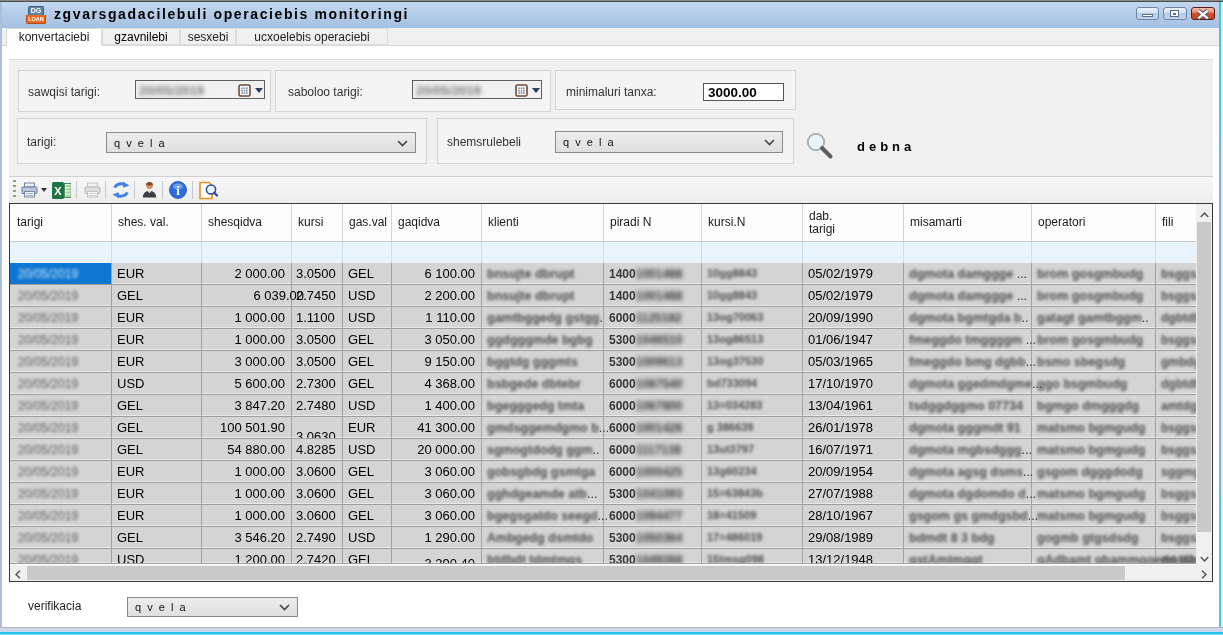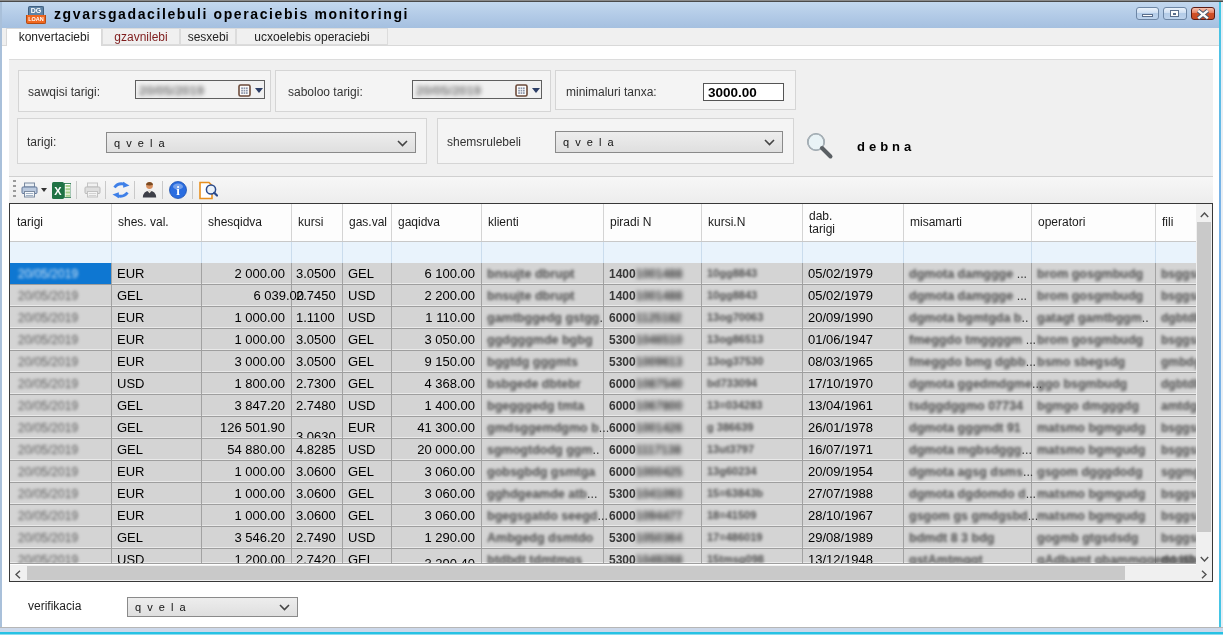--- a/index.html
+++ b/index.html
@@ -35,21 +35,21 @@
       <path d="M2 1 L7 4.2 12 1 13.5 2.5 8.8 5.5 13.5 8.5 12 10 7 6.8 2 10 0.5 8.5 5.2 5.5 0.5 2.5z" fill="none"></path>
       <line x1="2.2" y1="1.6" x2="11.8" y2="9.4" stroke="#44556e" stroke-width="4.2"></line>
       <line x1="11.8" y1="1.6" x2="2.2" y2="9.4" stroke="#44556e" stroke-width="4.2"></line>
       <line x1="2.2" y1="1.6" x2="11.8" y2="9.4" stroke="#fbfbfb" stroke-width="2.4"></line>
       <line x1="11.8" y1="1.6" x2="2.2" y2="9.4" stroke="#fbfbfb" stroke-width="2.4"></line>
     </svg>
   </div>
 <div class="abs" style="left:2px;top:28px;width:1217px;height:18px;background:#f0f0f0"></div>
 <div class="abs" style="left:2px;top:45px;width:1217px;height:1px;background:#d9d9d9"></div>
 <div class="abs" style="left:6px;top:28px;width:96px;height:18px;background:#fff;border:1px solid #d9d9d9;border-bottom:none;font-size:12px;color:#222;text-align:center;line-height:17px;white-space:nowrap">konvertaciebi</div>
-<div class="abs" style="left:102px;top:28px;width:78px;height:17px;background:#f0f0f0;border:1px solid #dcdcdc;font-size:12px;color:#7f1d1d;text-align:center;line-height:16px;white-space:nowrap">gzavnilebi</div>
+<div class="abs" style="left:102px;top:28px;width:78px;height:17px;background:#f0f0f0;border:1px solid #dcdcdc;font-size:12px;color:#000000;text-align:center;line-height:16px;white-space:nowrap">gzavnilebi</div>
 <div class="abs" style="left:180px;top:28px;width:56px;height:17px;background:#f0f0f0;border:1px solid #dcdcdc;font-size:12px;color:#222;text-align:center;line-height:16px;white-space:nowrap">sesxebi</div>
 <div class="abs" style="left:236px;top:28px;width:152px;height:17px;background:#f0f0f0;border:1px solid #dcdcdc;font-size:12px;color:#222;text-align:center;line-height:16px;white-space:nowrap">ucxoelebis operaciebi</div>
 <div class="abs" style="left:2px;top:46px;width:1217px;height:581px;background:#fff"></div>
 <div class="abs" style="left:9px;top:59px;width:1204px;height:118px;background:#f0f0f0;border-top:1px solid #dcdcdc;border-bottom:1px solid #d0d0d0"></div>
 <div class="abs" style="left:18px;top:70px;width:253px;height:42px;background:#f4f4f4;border:1px solid #d5d5d5"></div>
 <div class="abs" style="left:275px;top:70px;width:276px;height:42px;background:#f4f4f4;border:1px solid #d5d5d5"></div>
 <div class="abs" style="left:555px;top:70px;width:241px;height:40px;background:#f4f4f4;border:1px solid #d5d5d5"></div>
 <div class="abs" style="left:17px;top:118px;width:410px;height:46px;background:#f4f4f4;border:1px solid #d5d5d5"></div>
 <div class="abs" style="left:437px;top:118px;width:357px;height:46px;background:#f4f4f4;border:1px solid #d5d5d5"></div>
 <div class="abs" style="left:28px;top:85px;font-size:12px;color:#333">sawqisi tarigi:</div>
@@ -328,41 +328,41 @@
     <div class="abs" style="left:1145px;top:0;width:1px;height:22px;background:#a2a2a2"></div>
     <span class="abs" style="left:8px;top:4px;font-size:12px;color:#5e5e5e;filter:blur(1.5px)">20/05/2019</span>
     <span class="abs cellt" style="left:107px;top:3px">EUR</span>
     <span class="abs cellt" style="right:911px;top:3px">3 000.00</span>
     <span class="abs cellt" style="left:286px;top:3px">3.0500</span>
     <span class="abs cellt" style="left:338px;top:3px">GEL</span>
     <span class="abs cellt" style="right:721px;top:3px">9 150.00</span>
     <span class="abs" style="left:477px;top:4px;font-size:12.5px;white-space:nowrap"><span class="blur16">bggtdg gggmts</span><span style="color:#3a3a3a"></span></span>
     <span class="abs" style="left:599px;top:4px;font-size:12px;font-weight:bold;color:#383838;white-space:nowrap"><span style="filter:blur(0.6px)">5300</span><span style="filter:blur(1.9px)">1009613</span></span>
     <span class="abs cellt blur16" style="left:697px;top:4px;font-size:11px">13og37530</span>
-    <span class="abs cellt" style="left:798px;top:3px">08/03/1965</span>
+    <span class="abs cellt" style="left:798px;top:3px">05/03/1965</span>
     <span class="abs" style="left:899px;top:4px;font-size:12.5px;white-space:nowrap"><span class="blur16">fmeggdo bmg dgbb</span><span style="color:#3a3a3a">...</span></span>
     <span class="abs" style="left:1027px;top:4px;font-size:12.5px;white-space:nowrap"><span class="blur16">bsmo sbegsdg</span><span style="color:#3a3a3a"></span></span>
     <span class="abs cellt blur16" style="left:1151px;top:4px;font-size:12px">gmbdgto</span>
 </div>
 <div class="abs" style="left:10px;top:373px;width:1186px;height:22px;background:#d4d4d4;border-bottom:1px solid #9e9e9e;box-shadow:inset 0 -1px 0 #e9e9e9;overflow:hidden">
 <div class="abs" style="left:101px;top:0;width:1px;height:22px;background:#a2a2a2"></div>
     <div class="abs" style="left:191px;top:0;width:1px;height:22px;background:#a2a2a2"></div>
     <div class="abs" style="left:281px;top:0;width:1px;height:22px;background:#a2a2a2"></div>
     <div class="abs" style="left:332px;top:0;width:1px;height:22px;background:#a2a2a2"></div>
     <div class="abs" style="left:381px;top:0;width:1px;height:22px;background:#a2a2a2"></div>
     <div class="abs" style="left:471px;top:0;width:1px;height:22px;background:#a2a2a2"></div>
     <div class="abs" style="left:593px;top:0;width:1px;height:22px;background:#a2a2a2"></div>
     <div class="abs" style="left:691px;top:0;width:1px;height:22px;background:#a2a2a2"></div>
     <div class="abs" style="left:792px;top:0;width:1px;height:22px;background:#a2a2a2"></div>
     <div class="abs" style="left:893px;top:0;width:1px;height:22px;background:#a2a2a2"></div>
     <div class="abs" style="left:1021px;top:0;width:1px;height:22px;background:#a2a2a2"></div>
     <div class="abs" style="left:1145px;top:0;width:1px;height:22px;background:#a2a2a2"></div>
     <span class="abs" style="left:8px;top:4px;font-size:12px;color:#5e5e5e;filter:blur(1.5px)">20/05/2019</span>
     <span class="abs cellt" style="left:107px;top:3px">USD</span>
-    <span class="abs cellt" style="right:911px;top:3px">1 800.00</span>
+    <span class="abs cellt" style="right:911px;top:3px">5 600.00</span>
     <span class="abs cellt" style="left:286px;top:3px">2.7300</span>
     <span class="abs cellt" style="left:338px;top:3px">GEL</span>
     <span class="abs cellt" style="right:721px;top:3px">4 368.00</span>
     <span class="abs" style="left:477px;top:4px;font-size:12.5px;white-space:nowrap"><span class="blur16">bsbgede dbtebr</span><span style="color:#3a3a3a"></span></span>
     <span class="abs" style="left:599px;top:4px;font-size:12px;font-weight:bold;color:#383838;white-space:nowrap"><span style="filter:blur(0.6px)">6000</span><span style="filter:blur(1.9px)">1087540</span></span>
     <span class="abs cellt blur16" style="left:697px;top:4px;font-size:11px">bd733094</span>
     <span class="abs cellt" style="left:798px;top:3px">17/10/1970</span>
     <span class="abs" style="left:899px;top:4px;font-size:12.5px;white-space:nowrap"><span class="blur16">dgmota ggedmdgme</span><span style="color:#3a3a3a">...</span></span>
     <span class="abs" style="left:1027px;top:4px;font-size:12.5px;white-space:nowrap"><span class="blur16">ggo bsgmbudg</span><span style="color:#3a3a3a"></span></span>
     <span class="abs cellt blur16" style="left:1151px;top:4px;font-size:12px">dgbtdbg</span>
@@ -402,21 +402,21 @@
     <div class="abs" style="left:381px;top:0;width:1px;height:22px;background:#a2a2a2"></div>
     <div class="abs" style="left:471px;top:0;width:1px;height:22px;background:#a2a2a2"></div>
     <div class="abs" style="left:593px;top:0;width:1px;height:22px;background:#a2a2a2"></div>
     <div class="abs" style="left:691px;top:0;width:1px;height:22px;background:#a2a2a2"></div>
     <div class="abs" style="left:792px;top:0;width:1px;height:22px;background:#a2a2a2"></div>
     <div class="abs" style="left:893px;top:0;width:1px;height:22px;background:#a2a2a2"></div>
     <div class="abs" style="left:1021px;top:0;width:1px;height:22px;background:#a2a2a2"></div>
     <div class="abs" style="left:1145px;top:0;width:1px;height:22px;background:#a2a2a2"></div>
     <span class="abs" style="left:8px;top:4px;font-size:12px;color:#5e5e5e;filter:blur(1.5px)">20/05/2019</span>
     <span class="abs cellt" style="left:107px;top:3px">GEL</span>
-    <span class="abs cellt" style="right:911px;top:3px">126 501.90</span>
+    <span class="abs cellt" style="right:911px;top:3px">100 501.90</span>
     <span class="abs cellt" style="left:286px;top:12px">3.0630</span>
     <span class="abs cellt" style="left:338px;top:3px">EUR</span>
     <span class="abs cellt" style="right:721px;top:3px">41 300.00</span>
     <span class="abs" style="left:477px;top:4px;font-size:12.5px;white-space:nowrap"><span class="blur16">gmdsggemdgmo b</span><span style="color:#3a3a3a">...</span></span>
     <span class="abs" style="left:599px;top:4px;font-size:12px;font-weight:bold;color:#383838;white-space:nowrap"><span style="filter:blur(0.6px)">6000</span><span style="filter:blur(1.9px)">1001426</span></span>
     <span class="abs cellt blur16" style="left:697px;top:4px;font-size:11px">g 386639</span>
     <span class="abs cellt" style="left:798px;top:3px">26/01/1978</span>
     <span class="abs" style="left:899px;top:4px;font-size:12.5px;white-space:nowrap"><span class="blur16">dgmota gggmdt 91</span><span style="color:#3a3a3a"></span></span>
     <span class="abs" style="left:1027px;top:4px;font-size:12.5px;white-space:nowrap"><span class="blur16">matsmo bgmgudg</span><span style="color:#3a3a3a"></span></span>
     <span class="abs cellt blur16" style="left:1151px;top:4px;font-size:12px">bsggsmg</span>

